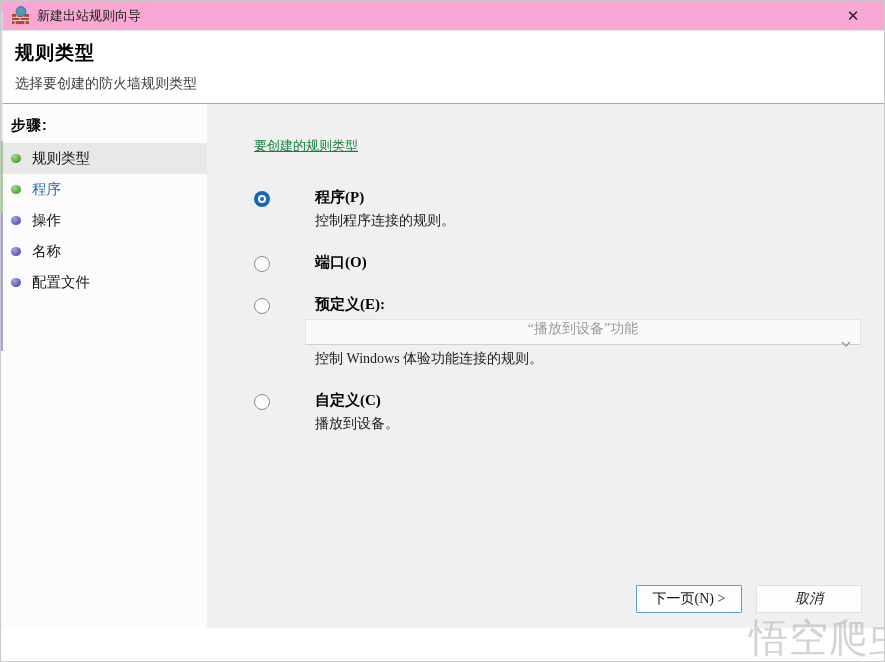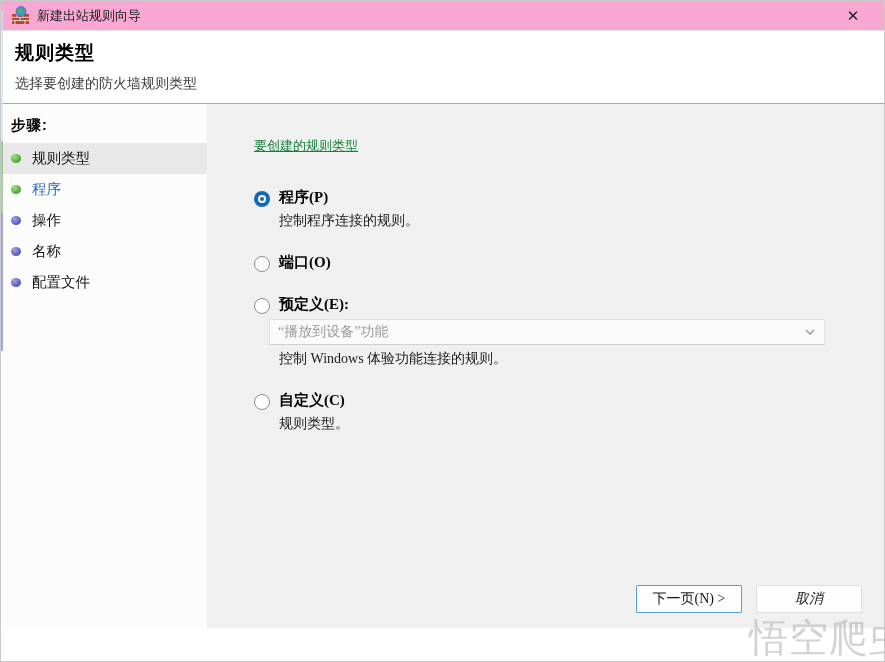--- a/index.html
+++ b/index.html
@@ -40,36 +40,36 @@
   .step-row .bullet { width:10px; height:9px; border-radius:50%; margin-right:11px; flex:0 0 auto; }
   .bullet.green { background:radial-gradient(circle at 35% 30%, #a5dd85, #4aa332 70%); }
   .bullet.blue  { background:radial-gradient(circle at 35% 30%, #a2a2e2, #5756ba 70%); }
   .step-row .step-label { color:#141414; }
   .step-row.link .step-label { color:#2e6db4; }
 
   .main { flex:1; background:#f1f0f0; position:relative; padding:33px 0 0 47px; }
   .question { font-size:13px; color:#15803d; font-family:"Liberation Serif", serif;text-decoration:underline; }
 
   .options { margin-top:33px; }
-  .option { display:flex; margin-bottom:23px; }
+  .option { display:flex; margin-bottom:23px;gap:36px; }
   .radio { width:16px; height:16px; border-radius:50%; background:#fdfdfd;
            border:1px solid #8d8d8d; margin-top:3px; flex:0 0 auto; position:relative; }
   .radio.checked { border:none; background:#1568b8; }
   .radio.checked::before { content:""; position:absolute; left:4px; top:4px; width:8px; height:8px;
            border-radius:50%; background:#fff; }
   .radio.checked::after { content:""; position:absolute; left:6px; top:6px; width:4px; height:4px;
            border-radius:50%; background:#1568b8; }
   .opt-text { margin-left:9px; }
   .opt-label { font-size:15px; font-weight:bold; color:#000; font-family:"Liberation Serif", serif; }
   .opt-desc { font-size:14px; color:#1c1c1c; margin-top:5px; font-family:"Liberation Serif", serif; }
 
   .combobox {
     margin-left:-10px; margin-top:5px; width:556px; height:26px; background:#fbfafa;
     border:1px solid #e4e2e2; border-bottom-color:#d2d0d0;
-    display:flex; align-items:center; padding:0 8px;
+    display:flex; align-items:center; padding:0 8px;flex-direction:column;
   }
   .combobox .combo-value { font-size:14px; color:#9b9b9b; font-family:"Liberation Serif", serif; }
   .combo-chevron { margin-left:auto; width:12px; height:12px; }
   .combo-chevron svg { display:block; }
 
   
   .footer { position:absolute; right:22px; bottom:15px; display:flex; align-items:center; }
   .btn { height:28px; min-width:106px; display:flex; align-items:center; justify-content:center;
          font-size:14px; font-family:"Liberation Serif", serif; border-radius:1px; padding:0 10px; }
   .btn-back { background:#f4f3f3; border:1px solid #edecec; color:#aaa8a8; margin-right:7px; }
@@ -178,21 +178,21 @@
               </span>
             </div>
             <div class="opt-desc">控制 Windows 体验功能连接的规则。</div>
           </span>
         </div>
 
         <div class="option">
           <span class="radio"></span>
           <span class="opt-text">
             <div class="opt-label">自定义(C)</div>
-            <div class="opt-desc">规则类型。</div>
+            <div class="opt-desc">播放到设备。</div>
           </span>
         </div>
 
       </div>
 
       <div class="footer">
         <div class="btn btn-next">下一页(N)  &gt;</div>
         <div class="btn btn-cancel">取消</div>
       </div>
     </div>

